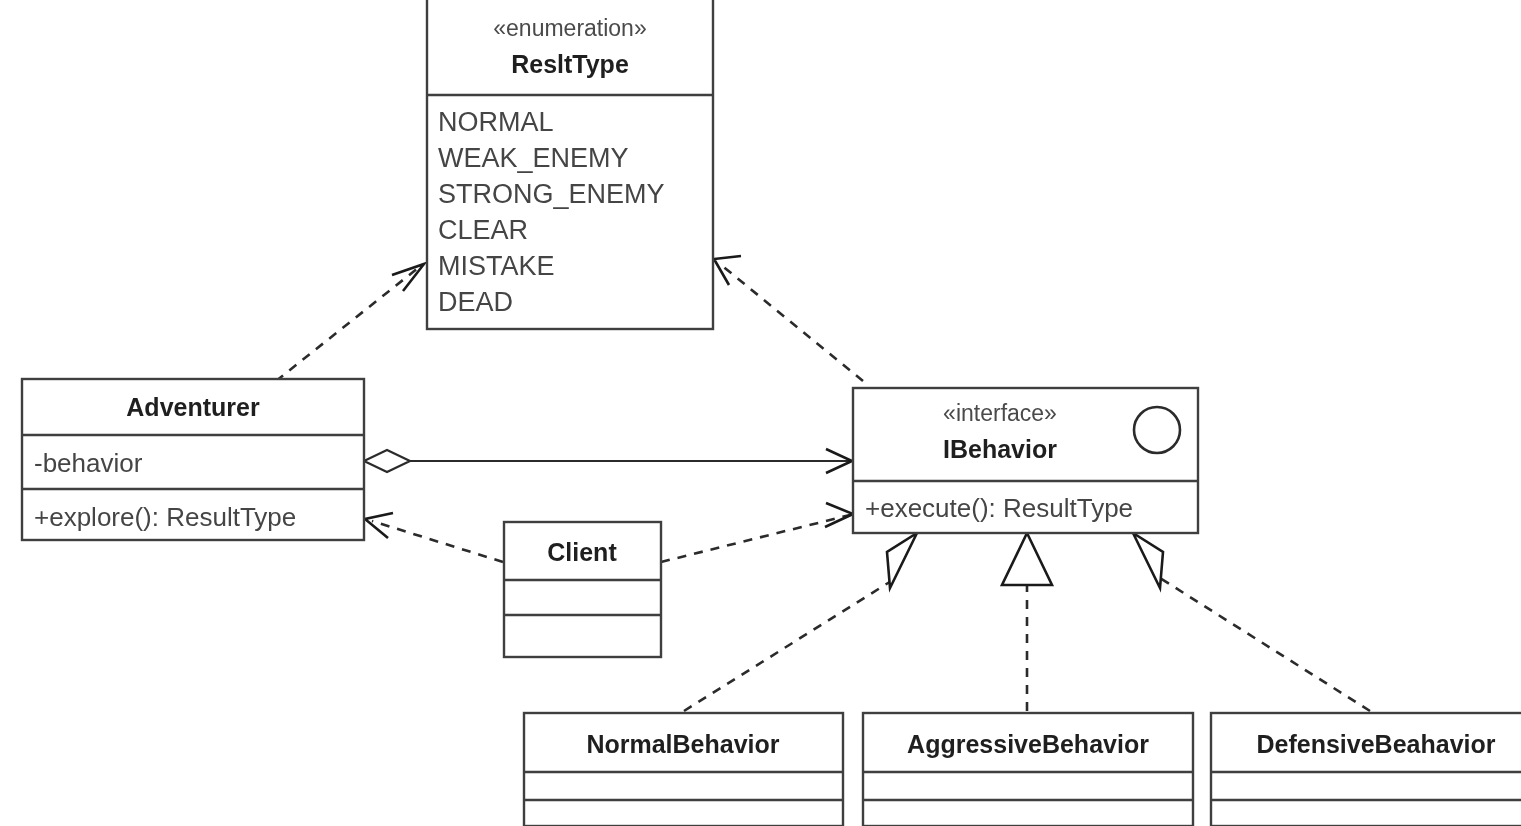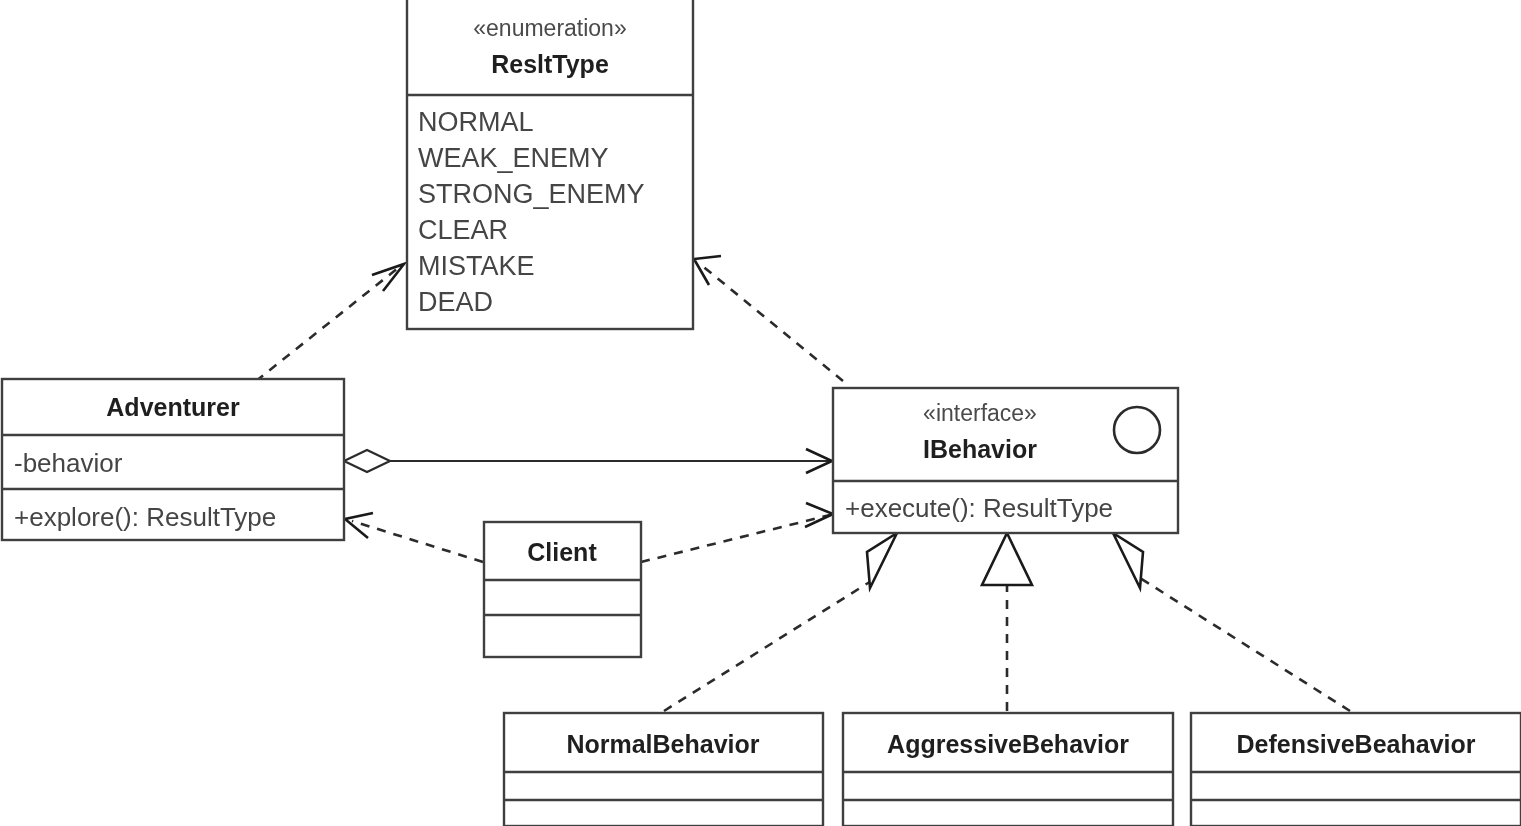--- a/index.html
+++ b/index.html
@@ -10,20 +10,21 @@
   body {
     width: 1521px;
     height: 826px;
     overflow: hidden;
     font-family: "Liberation Sans", sans-serif;
   }
   #diagram-root {
     position: relative;
     width: 1214px;
     height: 826px;
+    padding-left: 20px;
   }
   svg#uml {
     display: block;
     width: 1521px;
     height: 826px;
   }
   .box-fill { fill: #ffffff; stroke: #3f3f3f; stroke-width: 2.4; }
   .divider { stroke: #3f3f3f; stroke-width: 2.4; }
   .edge-solid { stroke: #2b2b2b; stroke-width: 2; fill: none; }
   .edge-dashed { stroke: #2b2b2b; stroke-width: 2.6; fill: none; stroke-dasharray: 9 8; }

